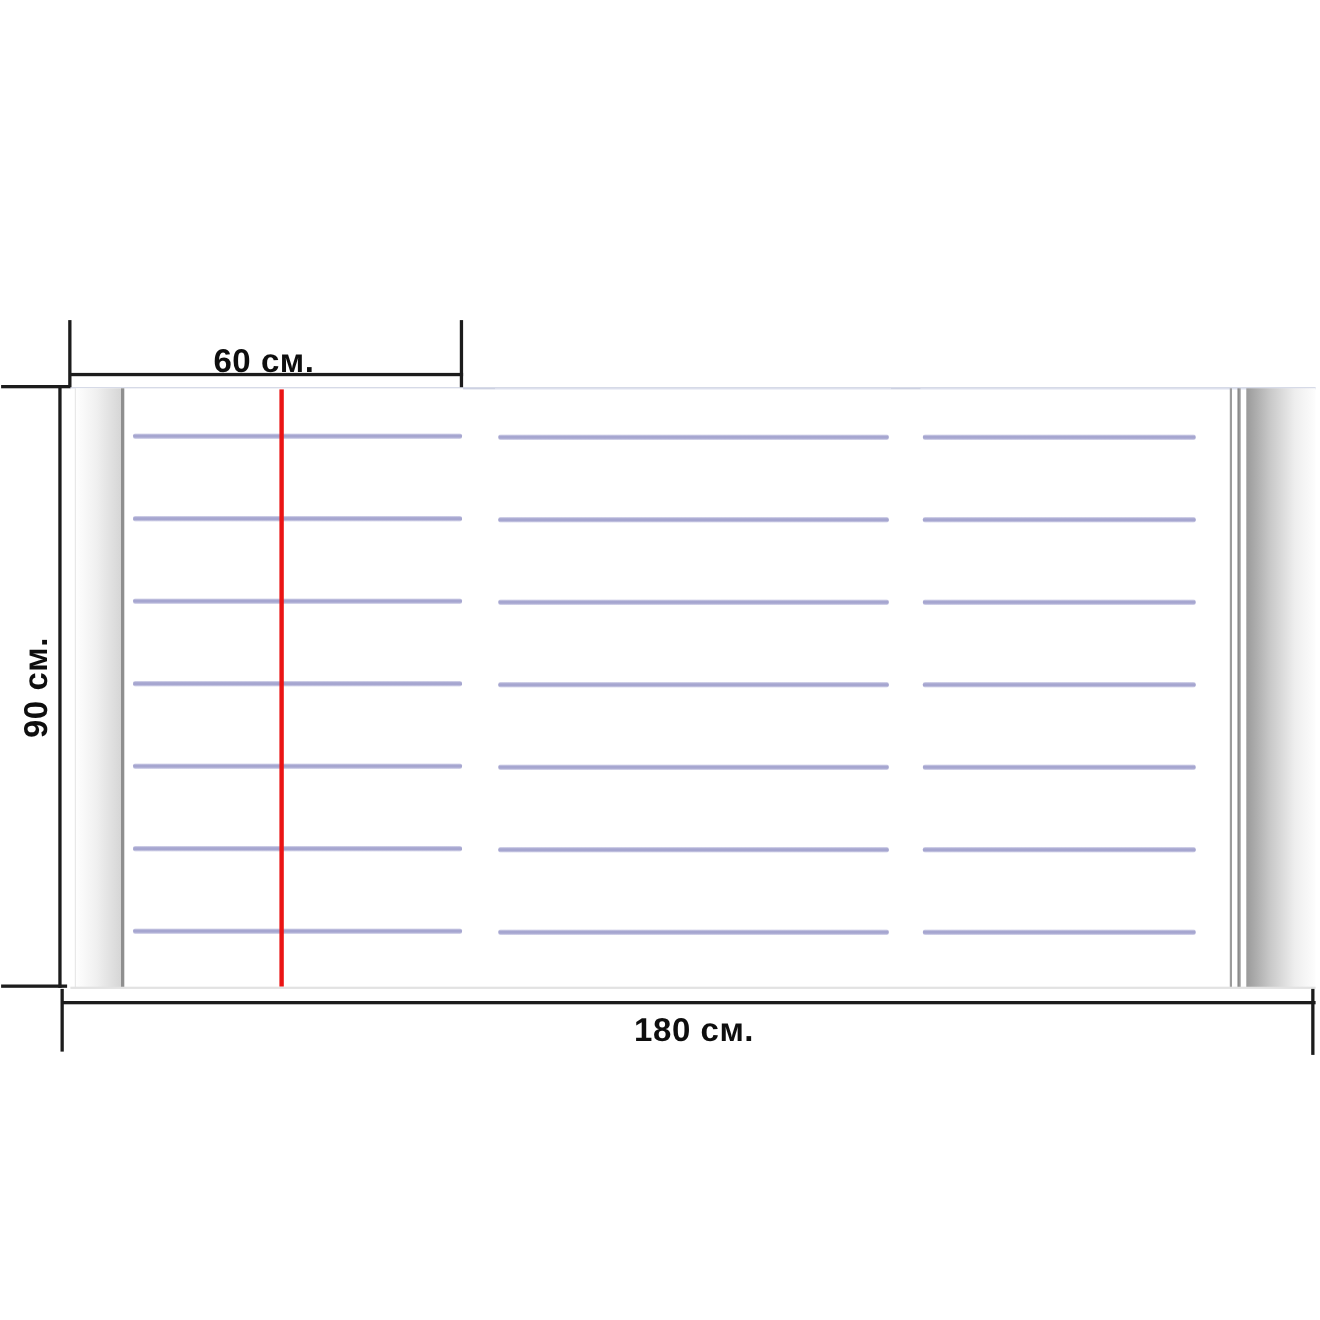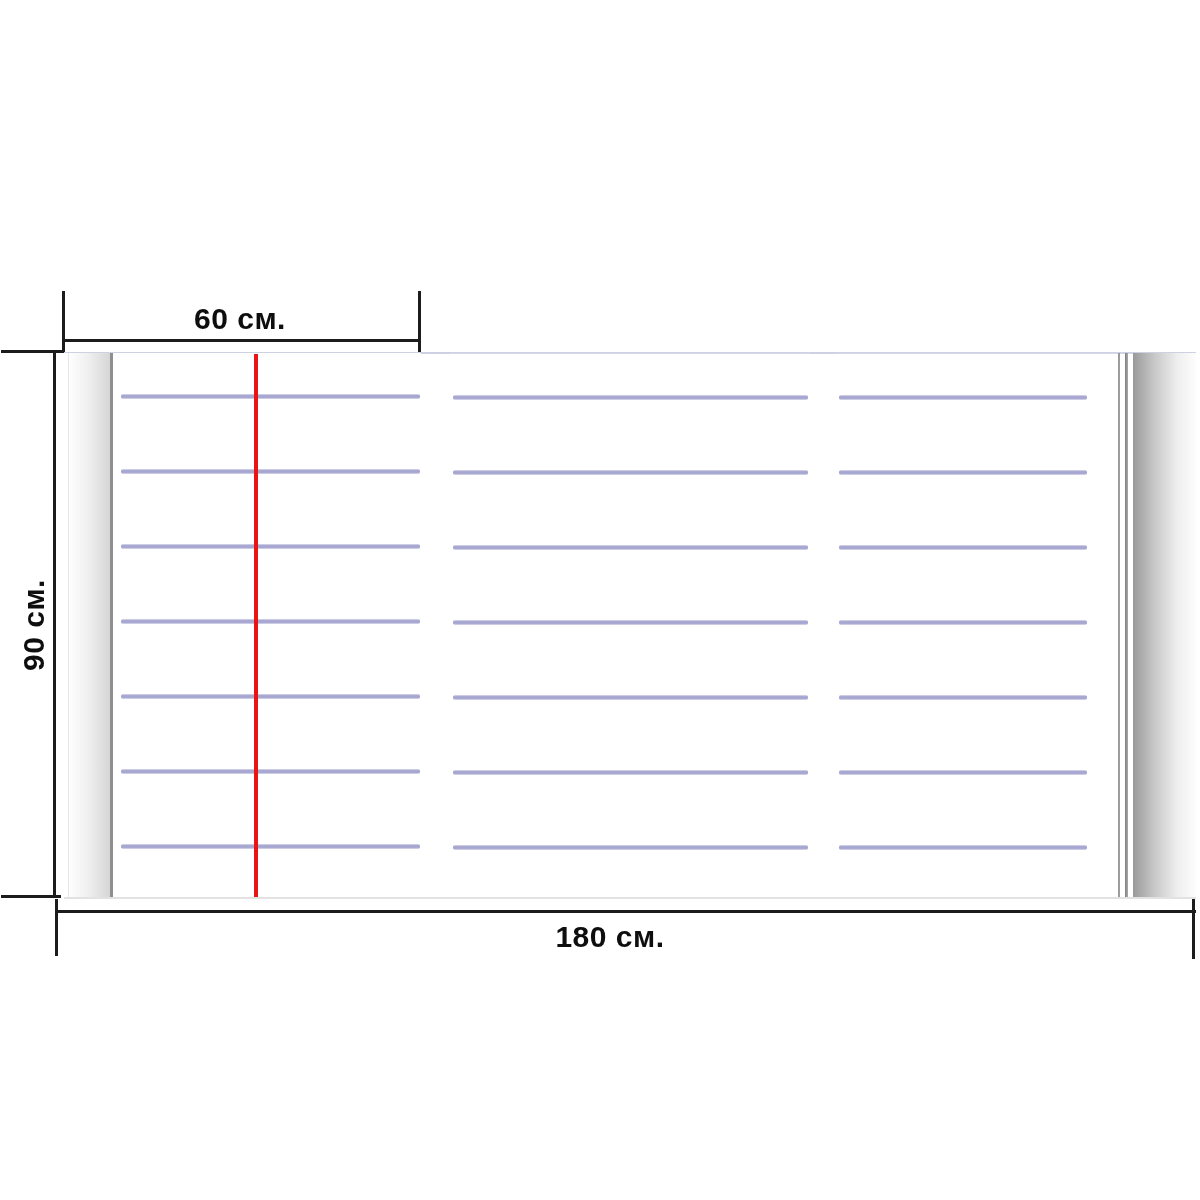--- a/index.html
+++ b/index.html
@@ -53,23 +53,23 @@
   .dim-left-tick-t{left:1px;top:350px;width:63px;height:3px;}
   .dim-left-tick-b{left:1px;top:895px;width:60px;height:3px;}
   .dim-bottom-line{left:56px;top:910px;width:1140px;height:3px;}
   .dim-bottom-tick-l{left:55px;top:899px;width:3px;height:57px;}
   .dim-bottom-tick-r{left:1192px;top:899px;width:3px;height:60px;}
 
   .dim-label{
     position:absolute;font-weight:bold;font-size:30px;color:#0e0e0e;
     text-align:center;white-space:nowrap;letter-spacing:0.5px;
   }
-  .label-top{left:140px;top:302px;width:200px;}
+  .label-top{left:140px;top:312px;width:200px;}
   .label-left{left:-41px;top:605px;width:150px;height:40px;line-height:40px;transform:rotate(-90deg);}
-  .label-bottom{left:510px;top:920px;width:200px;}
+  .label-bottom{left:531px;top:920px;width:200px;}
 </style>
 </head>
 <body>
 
 <div class="stage">
 
   <div class="board">
     <div class="board-top-edge"></div>
 
     <div class="panel panel-1">

